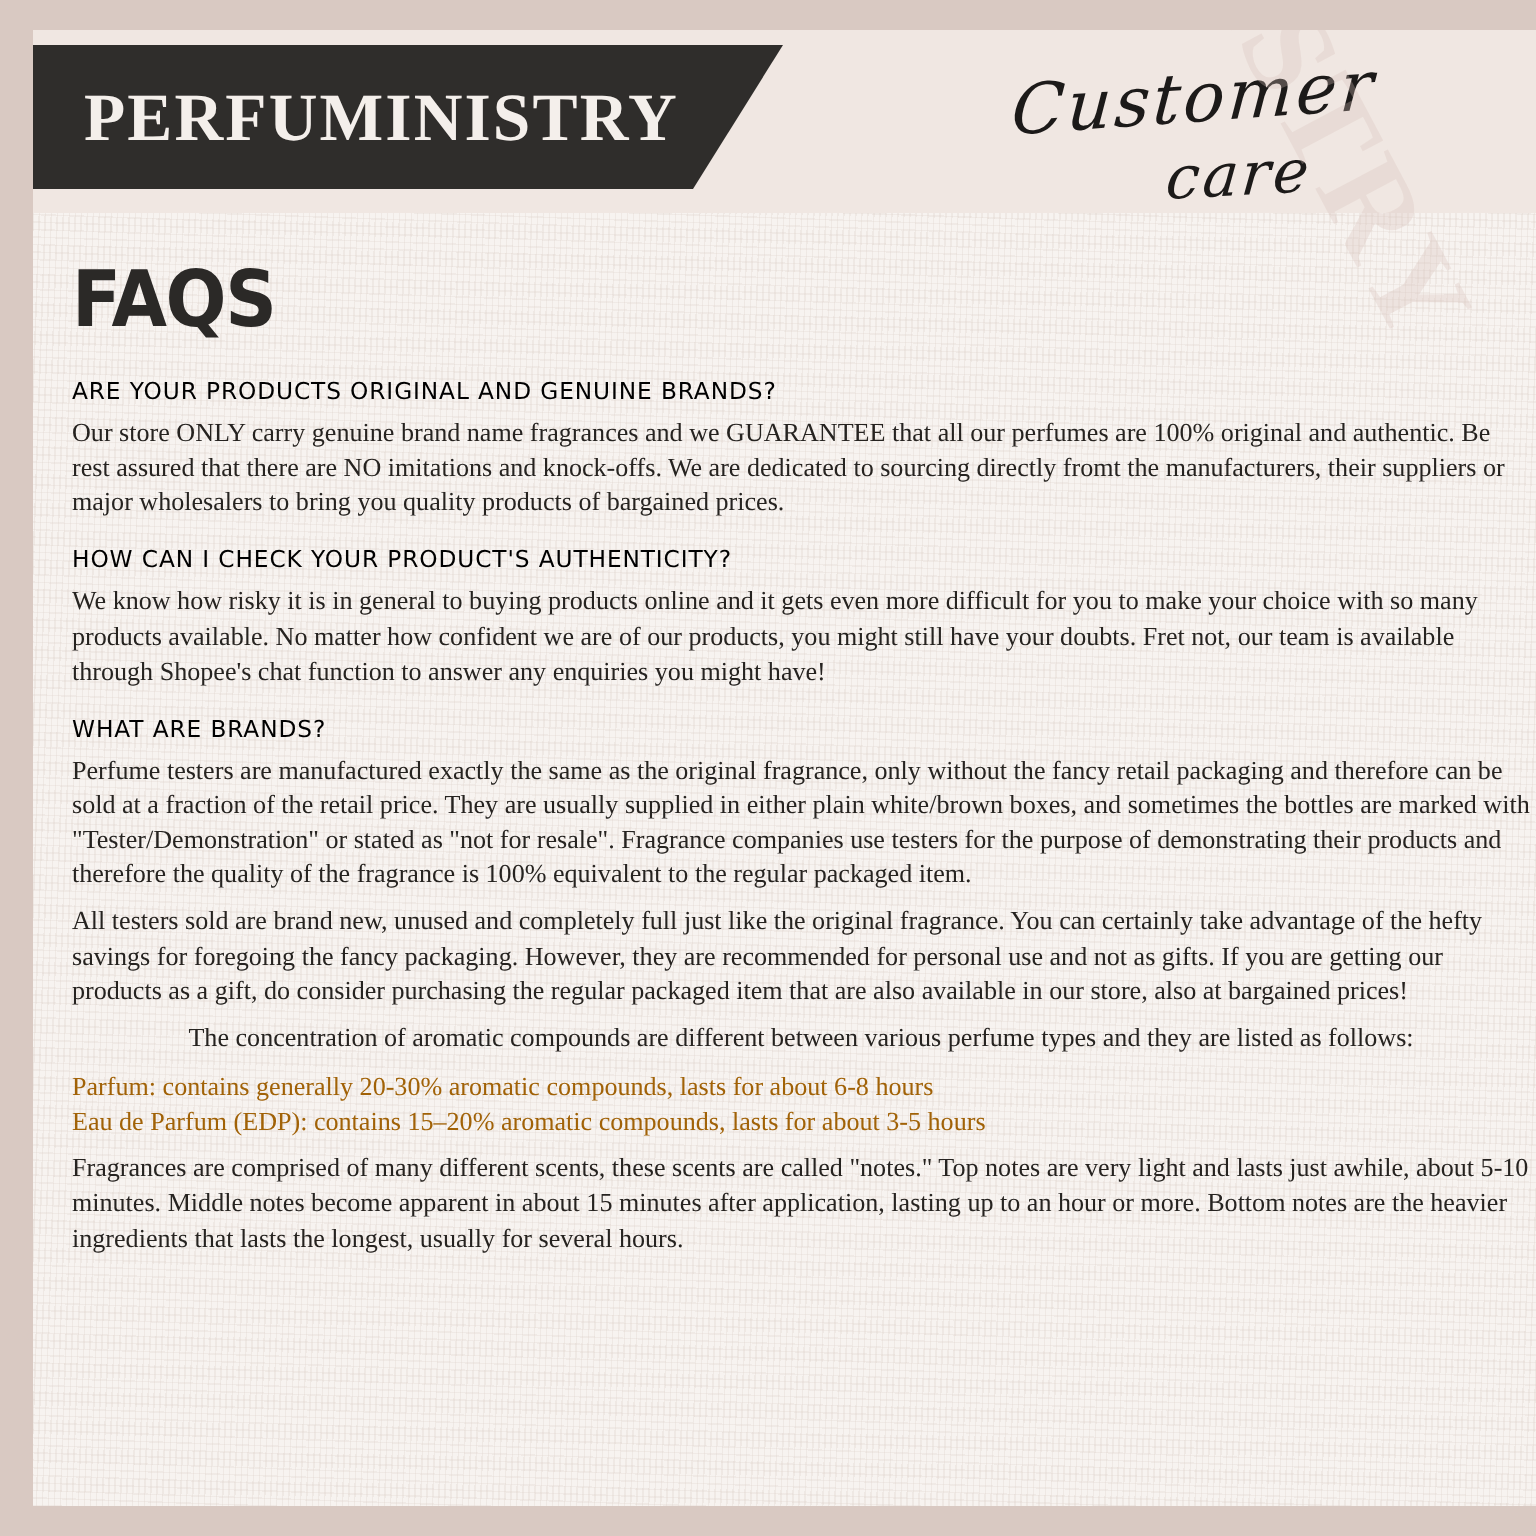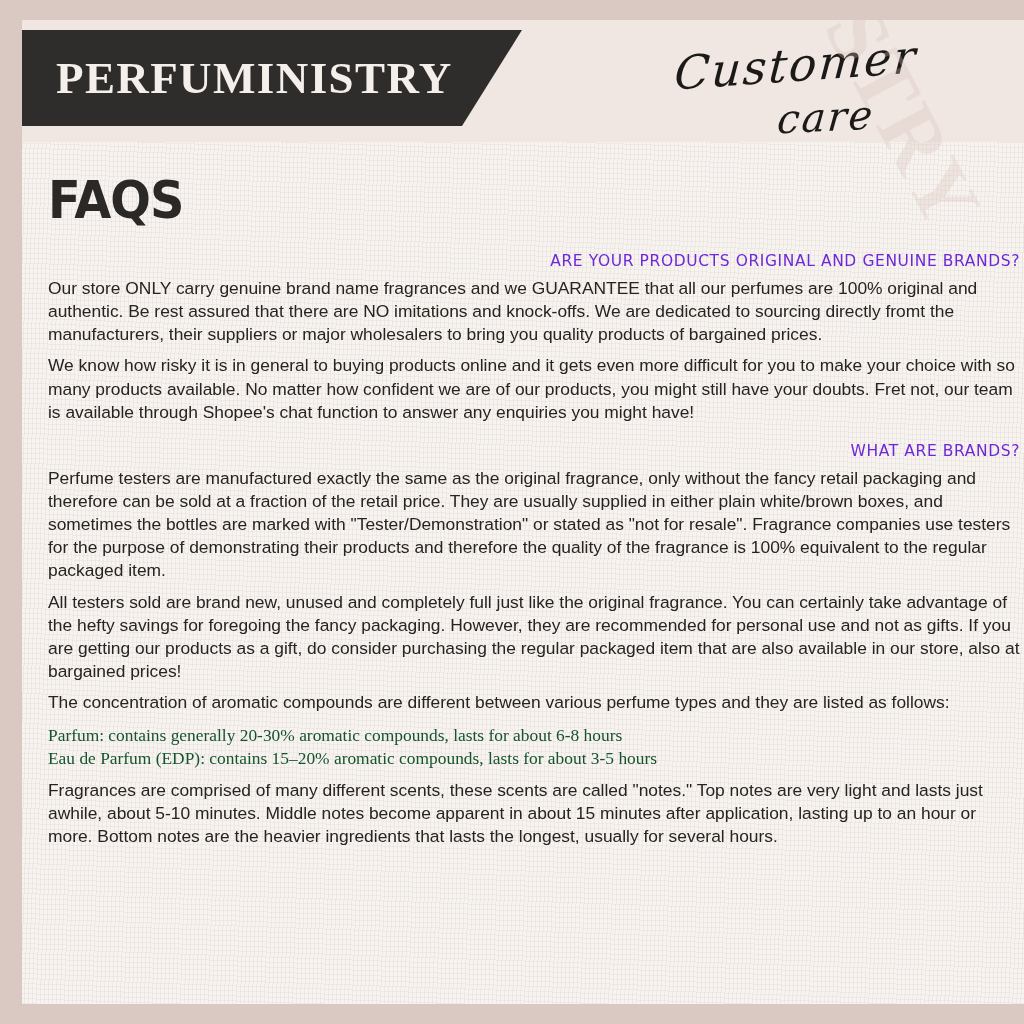--- a/index.html
+++ b/index.html
@@ -123,39 +123,38 @@
     color: #2b2927;
     margin: 0 0 22px 0;
     transform: scaleX(0.92);
     transform-origin: left center;
   }
 
   .q {
     font-family: "DejaVu Sans", sans-serif;
     font-size: 15.5px;
     letter-spacing: 0.6px;
-    color: #6d28d9;
+    color: #000000;
     margin: 18px 0 7px 0;
-    text-align: right;
   }
   .q:first-of-type { margin-top: 0; }
 
   .a {
-    font-family: Liberation Sans, sans-serif;
+    font-family: Liberation Serif, serif;
     font-size: 17.4px;
     line-height: 1.33;
     color: #262320;
     margin: 0 0 8px 0;
   }
-  .a.tight { margin-bottom: 2px; }
+  .a.tight { margin-bottom: 2px; text-align: center; }
   .list-line {
     font-family: "Liberation Serif", serif;
     font-size: 17.4px;
     line-height: 1.33;
-    color: #14532d;
+    color: #a16207;
     margin: 0;
   }
   .spacer-sm { height: 8px; }
 </style>
 </head>
 <body>
 
 <div class="page">
 
   <div class="header-band">
@@ -169,20 +168,21 @@
   </div>
 
   <div class="watermark">PERFUMINISTRY</div>
 
   <div class="content">
     <h1 class="faq-title">FAQS</h1>
 
     <div class="q">ARE YOUR PRODUCTS ORIGINAL AND GENUINE BRANDS?</div>
     <p class="a">Our store ONLY carry genuine brand name fragrances and we GUARANTEE that all our perfumes are 100% original and authentic. Be rest assured that there are NO imitations and knock-offs. We are dedicated to sourcing directly fromt the manufacturers, their suppliers or major wholesalers to bring you quality products of bargained prices.</p>
 
+    <div class="q">HOW CAN I CHECK YOUR PRODUCT'S AUTHENTICITY?</div>
     <p class="a">We know how risky it is in general to buying products online and it gets even more difficult for you to make your choice with so many products available. No matter how confident we are of our products, you might still have your doubts. Fret not, our team is available through Shopee's chat function to answer any enquiries you might have!</p>
 
     <div class="q">WHAT ARE BRANDS?</div>
     <p class="a">Perfume testers are manufactured exactly the same as the original fragrance, only without the fancy retail packaging and therefore can be sold at a fraction of the retail price. They are usually supplied in either plain white/brown boxes, and sometimes the bottles are marked with "Tester/Demonstration" or stated as "not for resale". Fragrance companies use testers for the purpose of demonstrating their products and therefore the quality of the fragrance is 100% equivalent to the regular packaged item.</p>
     <p class="a">All testers sold are brand new, unused and completely full just like the original fragrance. You can certainly take advantage of the hefty savings for foregoing the fancy packaging. However, they are recommended for personal use and not as gifts. If you are getting our products as a gift, do consider purchasing the regular packaged item that are also available in our store, also at bargained prices!</p>
 
     <p class="a tight">The concentration of aromatic compounds are different between various perfume types and they are listed as follows:</p>
     <div class="spacer-sm"></div>
     <p class="list-line">Parfum: contains generally 20-30% aromatic compounds, lasts for about 6-8 hours</p>
     <p class="list-line">Eau de Parfum (EDP): contains 15–20% aromatic compounds, lasts for about 3-5 hours</p>

